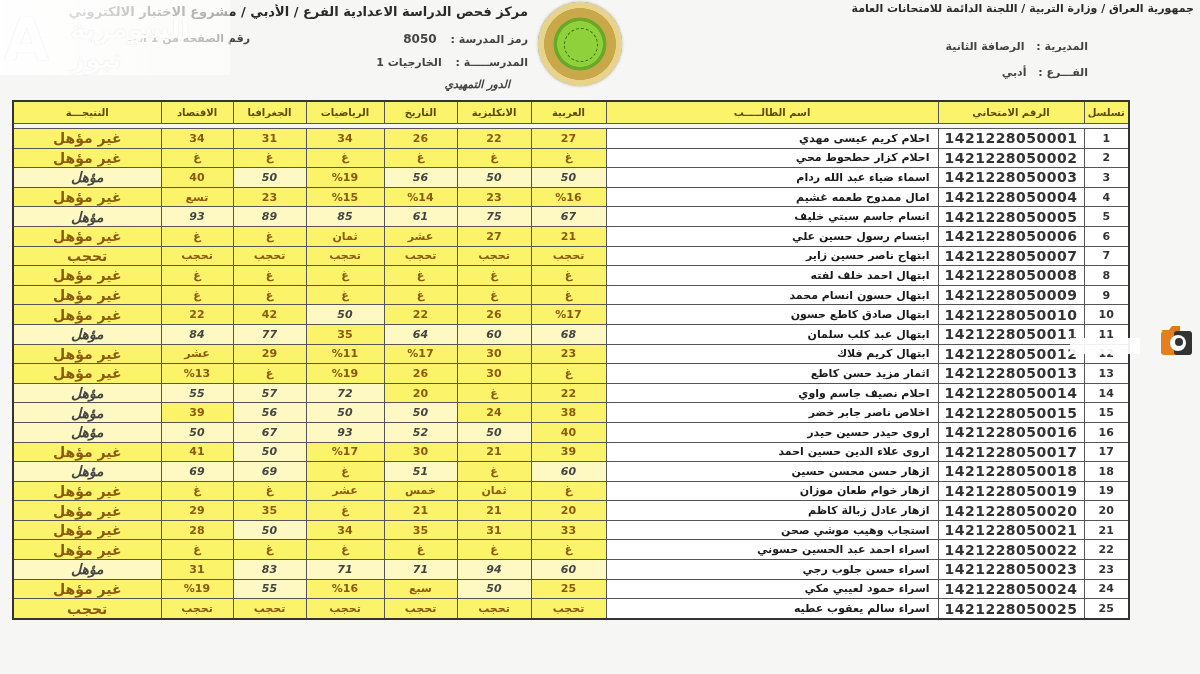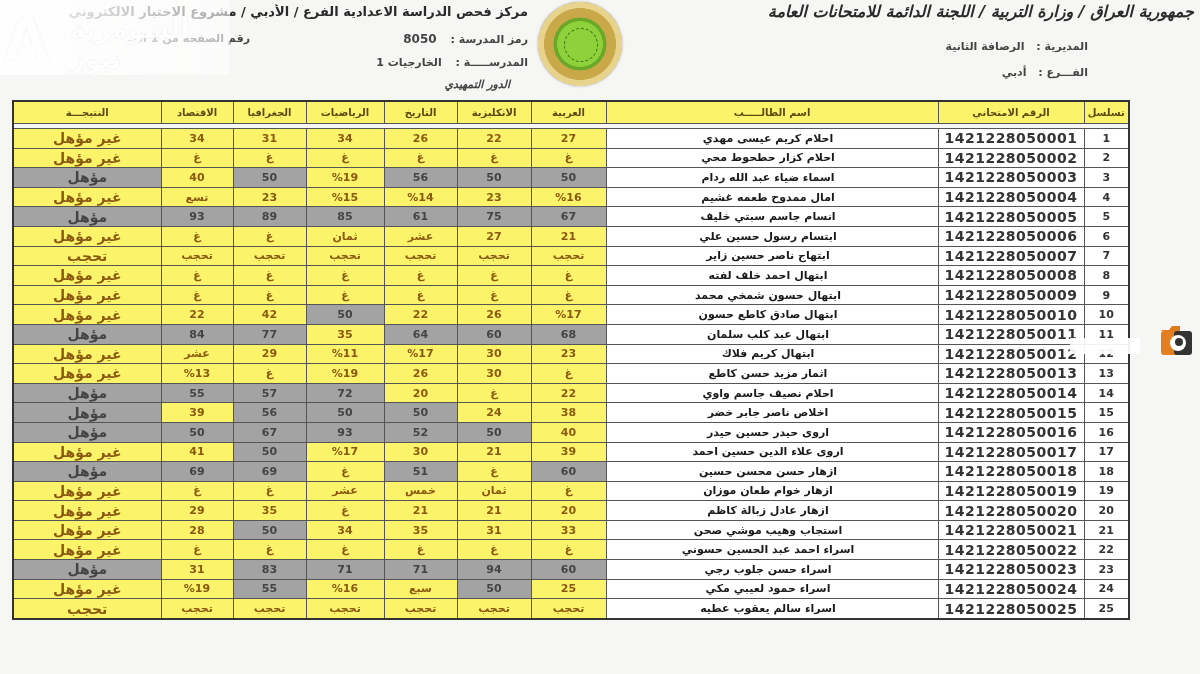--- a/index.html
+++ b/index.html
@@ -3,21 +3,21 @@
 <meta charset="utf-8">
 <style>
   html, body { margin:0; padding:0; }
   body {
     width:1200px; height:674px; overflow:hidden; position:relative;
     background:#f6f6f4;
     font-family:"DejaVu Sans", sans-serif;
     color:#222;
   }
   .hdr-line { position:absolute; white-space:nowrap; direction:rtl; font-weight:bold; color:#2a2a2a; }
-  .hdr-title { font-size:16px;font-style:italic; }
+  .hdr-title { font-size:11px; }
   .hdr-small { font-size:11px; font-weight:bold; color:#444; }
   .seal {
     position:absolute; left:538px; top:2px; width:84px; height:84px; border-radius:50%;
     background: radial-gradient(circle at 50% 50%, #8ed13a 0 38%, #6aa82a 39% 44%, #c9a84a 45% 60%, #e7d38b 61% 70%, #a98530 71% 84%, #e8d9a0 85% 100%);
     box-shadow: 0 0 3px rgba(0,0,0,0.3);
   }
   .seal-inner {
     position:absolute; left:26px; top:26px; width:32px; height:32px; border-radius:50%;
     border:1px dashed #3d6b16;
   }
@@ -33,22 +33,22 @@
     border-collapse:collapse; width:1116px; table-layout:fixed; direction:rtl;
     border:2px solid #333;
   }
   th, td {
     border:1px solid #555; text-align:center; padding:0; overflow:hidden; white-space:nowrap;
   }
   th { background:#fbf36a; height:21px; font-size:10px; font-weight:bold; color:#5a4a10; }
   .gap-row td { height:4px; border-left:none; border-right:none; background:#f6f6f4; }
   td { height:18.6px; font-size:11px; font-weight:bold; }
   td.y { background:#fbf36a; color:#8a5a10; }
-  td.w { background:#a3a3a3; color:#444; }
-  td.name { text-align:center; padding-right:8px; font-size:11px; color:#1a1a1a; background:#fff; }
+  td.w { background:#fef9c3; color:#444;font-style:italic; }
+  td.name { text-align:right; padding-right:8px; font-size:11px; color:#1a1a1a; background:#fff; }
   td.num { font-size:14px; color:#333; background:#fff; letter-spacing:0.5px; }
   td.serial { font-size:11px; color:#333; background:#fff; }
   td.res { font-size:14px; }
   .logo-right {
     position:absolute; left:1158px; top:322px; width:36px; height:36px;
   }
   .wm-strip {
     position:absolute; left:1070px; top:338px; width:70px; height:16px; background:rgba(255,255,255,0.92);
   }
 </style>
@@ -210,21 +210,21 @@
           <td class="y">غ</td>
           <td class="y">غ</td>
           <td class="y">غ</td>
           <td class="y">غ</td>
           <td class="y">غ</td>
           <td class="y res">غير مؤهل</td>
         </tr>
         <tr>
           <td class="serial">9</td>
           <td class="num">1421228050009</td>
-          <td class="name">ابتهال حسون شمخي محمد</td>
+          <td class="name">ابتهال حسون انسام محمد</td>
           <td class="y">غ</td>
           <td class="y">غ</td>
           <td class="y">غ</td>
           <td class="y">غ</td>
           <td class="y">غ</td>
           <td class="y">غ</td>
           <td class="y res">غير مؤهل</td>
         </tr>
         <tr>
           <td class="serial">10</td>

